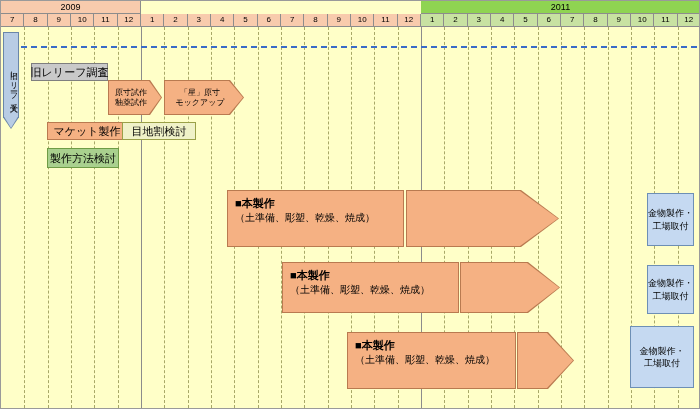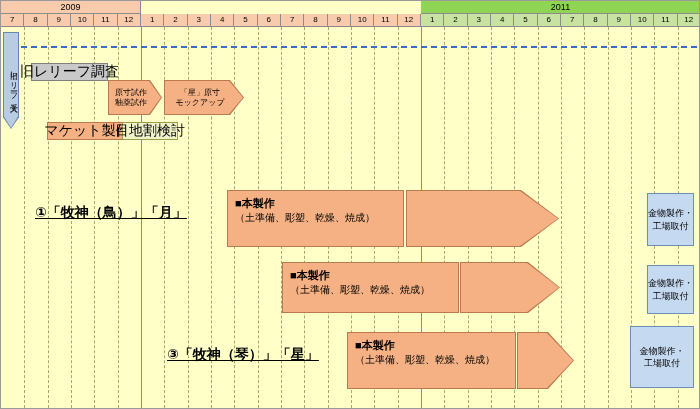--- a/index.html
+++ b/index.html
@@ -15,24 +15,24 @@
   .y2011{background:var(--year-2011-bg)}
   .month-cell{position:absolute;top:0;height:13px;font-size:8px;line-height:12px;text-align:center;background:var(--month-row-bg);border-right:1px solid var(--header-border);border-bottom:1px solid var(--header-border)}
   .month-cell.g{background:var(--month-2011-bg)}
 
   .grid-layer{position:absolute;inset:0;z-index:1;pointer-events:none}
   .gridline{position:absolute;top:26px;bottom:0;width:0;border-left:1px dashed var(--grid-line)}
   .gridline.yb{border-left:1px solid var(--header-border)}
 
   .baseline{position:absolute;top:45px;left:20px;width:676px;height:0;border-top:2px dashed var(--baseline-dash);z-index:2}
 
-  .box{position:absolute;z-index:2;display:flex;align-items:center;justify-content:center;font-size:14px;white-space:nowrap}
+  .box{position:absolute;z-index:2;display:flex;align-items:center;justify-content:center;font-size:11px;white-space:nowrap}
   .survey{left:30px;top:62px;width:77px;height:18px;background:var(--gray-fill);border:1px solid var(--gray-border)}
   .maquette{left:46px;top:121px;width:80px;height:18px;background:var(--peach-fill);border:1px solid var(--peach-border)}
-  .joint{left:121px;top:121px;width:56px;height:18px;background:var(--joint-fill);border:1px solid var(--joint-border)}
+  .joint{left:121px;top:121px;width:74px;height:18px;background:var(--joint-fill);border:1px solid var(--joint-border)}
   .method{left:46px;top:147px;width:72px;height:20px;background:var(--green-fill);border:1px solid var(--green-border)}
 
   .arrow-r{position:absolute;z-index:2;background:var(--peach-border);clip-path:polygon(0 0,calc(100% - var(--tip)) 0,100% 50%,calc(100% - var(--tip)) 100%,0 100%)}
   .arrow-r .fill{position:absolute;inset:1px;background:var(--peach-fill);clip-path:polygon(0 0,calc(100% - var(--tip)) 0,100% 50%,calc(100% - var(--tip)) 100%,0 100%);display:flex;flex-direction:column;align-items:center;justify-content:center;text-align:center;font-size:8px;line-height:1.25;padding-right:8px}
   .trial{left:107px;top:79px;width:54px;height:35px;--tip:12px}
   .mockup{left:163px;top:79px;width:80px;height:35px;--tip:14px}
   .c1{left:405px;top:189px;width:153px;height:57px;--tip:38px}
   .c2{left:459px;top:261px;width:100px;height:51px;--tip:32px}
   .c3{left:516px;top:331px;width:57px;height:57px;--tip:26px}
 
@@ -145,22 +145,22 @@
 
   <div class="arrow-r trial">
     <div class="fill">
       <span>原寸試作</span>
       <span>釉薬試作</span>
     </div>
   </div>
 
   <div class="box maquette">マケット製作</div>
   <div class="box joint">目地割検討</div>
+  <div class="box method">製作方法検討</div>
 
-  <div class="row-heading h1">①「牧神（鳥）」「月」</div>
   <div class="work-box w1">
     <div class="wl1">■本製作</div>
     <div class="wl2">（土準備、彫塑、乾燥、焼成）</div>
   </div>
   <div class="arrow-r c1">
       <div class="fill"></div>
     </div>
   <div class="install i1">
     <span>金物製作・</span>
     <span>工場取付</span>
@@ -171,21 +171,20 @@
     <div class="wl2">（土準備、彫塑、乾燥、焼成）</div>
   </div>
   <div class="arrow-r c2">
       <div class="fill"></div>
     </div>
   <div class="install i2">
     <span>金物製作・</span>
     <span>工場取付</span>
   </div>
 
-  <div class="row-heading h3">③「牧神（琴）」「星」</div>
   <div class="work-box w3">
     <div class="wl1">■本製作</div>
     <div class="wl2">（土準備、彫塑、乾燥、焼成）</div>
   </div>
   <div class="arrow-r c3">
       <div class="fill"></div>
     </div>
   <div class="install i3">
     <span>金物製作・</span>
     <span>工場取付</span>

